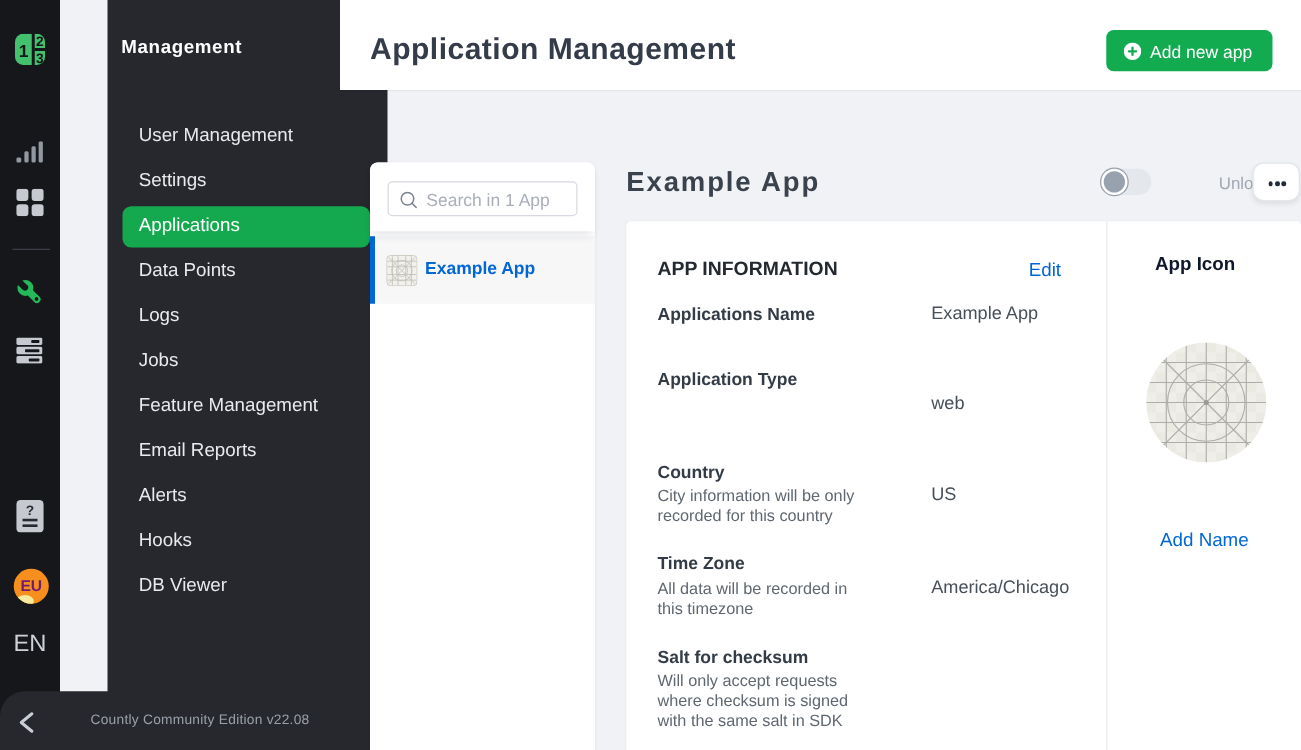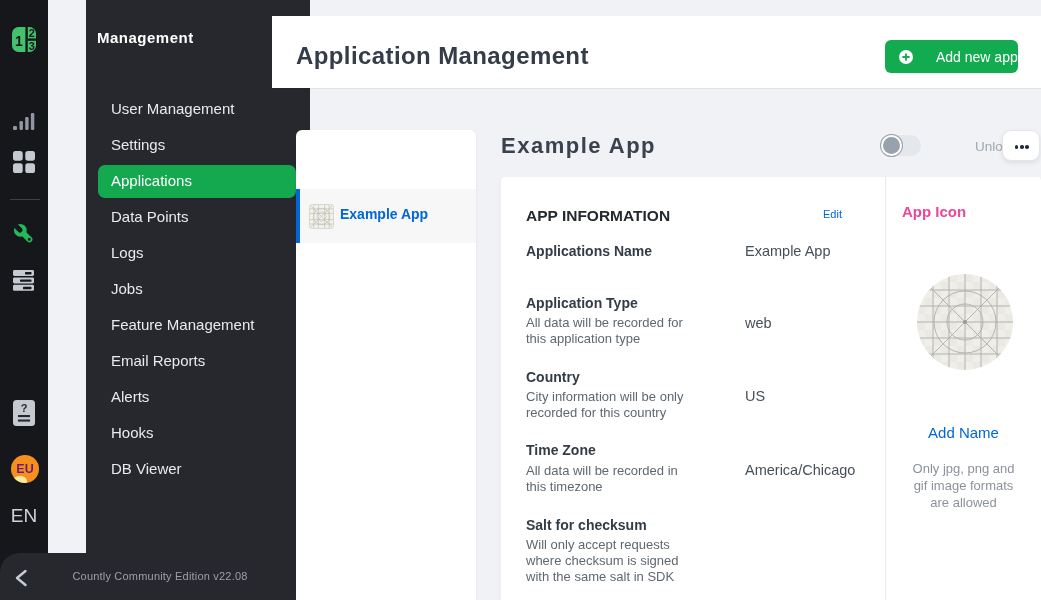--- a/index.html
+++ b/index.html
@@ -11,51 +11,51 @@
 #rail { left:0; top:0; width:48px; height:600px; background:#15171b; }
 #menu { left:48px; top:0; width:224px; height:600px; background:#26282d;margin-left:38px; }
 #menu h2 { position:absolute; left:11px; top:29px; font-size:15px; font-weight:700; color:#ffffff; letter-spacing:.5px;}
 .mitem { position:absolute; left:25px; font-size:15px; color:#e8eaec; white-space:nowrap; }
 #pill { position:absolute; left:12px; top:165px; width:198px; height:33px; background:#14a84f; border-radius:7px; }
 #pill span { position:absolute; left:13px; top:7px; font-size:15px; color:#fff; }
 #bottombar { left:0; top:553px; width:272px; height:47px; background:#26282d; border-top-left-radius:20px; }
 #bottombar .ver { position:absolute; left:48px; width:224px; top:0; height:47px; line-height:47px; text-align:center; font-size:11px; color:#9aa0a8; letter-spacing:.2px; }
 
 
-#topbar { left:272px; top:16px; width:769px; height:72px; background:#ffffff; box-shadow:0 1px 0 rgba(0,0,0,0.05); }
+#topbar { left:272px; top:0; width:769px; height:72px; background:#ffffff; box-shadow:0 1px 0 rgba(0,0,0,0.05); }
 #topbar h1 { position:absolute; left:24px; top:26px; font-size:24px; font-weight:700; color:#333c48; letter-spacing:.4px; }
 #addbtn { position:absolute; left:613px; top:24px; width:133px; height:33px; background:#12ab50; border-radius:6px; color:#fff; font-size:14px; }
-#addbtn span { position:absolute; left:35px; top:9px;margin-left:16px; }
+#addbtn span { position:absolute; left:35px; top:9px; }
 
 
 #leftpanel { left:296px; top:130px; width:180px; height:470px; background:#fff; border-radius:6px 6px 0 0; box-shadow:0 1px 3px rgba(40,50,60,.08); }
 #searchwrap { position:absolute; left:0; top:0; width:180px; height:55px; box-shadow:0 6px 8px -3px rgba(40,50,60,.13); background:#fff; border-radius:6px 6px 0 0; z-index:2;}
 #searchbox { position:absolute; left:14px; top:15px; width:152px; height:28px; border:1px solid #d7dae0; border-radius:4px; }
 #searchbox .ph { position:absolute; left:30px; top:6px; font-size:14px; color:#a9aeb8; white-space:nowrap; }
 #selrow { position:absolute; left:0; top:59px; width:180px; height:54px; background:#f7f7f8; }
 #selrow .bar { position:absolute; left:0; top:0; width:4px; height:54px; background:#0166d6; }
 #selrow .nm { position:absolute; left:44px; top:16.5px; font-size:14px; font-weight:700; color:#0166d6; }
 
 #apphead { left:501px; top:133px; font-size:22px; font-weight:700; color:#39424d; letter-spacing:1.5px; }
 #toggle { left:881px; top:135px; width:40px; height:21px; background:#e4e7ec; border-radius:11px; }
 #toggle .knob { position:absolute; left:0px; top:0px; width:21px; height:21px; border-radius:50%; background:#98a1ae; border:2px solid #ffffff; box-shadow:0 0 0 1px #99a1ad; }
 #unlocked { left:933px; top:139px; font-size:13.5px; color:#a0a8b3;margin-left:42px; }
 #dots { left:1002px; top:130px; width:38px; height:31px; background:#fff; border:1px solid #e3e6ea; border-radius:9px; box-shadow:0 2px 4px rgba(40,50,60,.10); }
 
 #mainpanel { left:501px; top:177px; width:540px; height:423px; background:#fff; border-radius:4px 4px 0 0; box-shadow:0 1px 3px rgba(40,50,60,.06); }
 #divline { position:absolute; left:384px; top:0; width:1px; height:423px; background:#e9eaec; }
 .sechead { position:absolute; left:25px; top:30px; font-size:15.5px; font-weight:700; color:#23292f; letter-spacing:0px; }
-.edit { position:absolute; left:322px; top:31px; font-size:11px; color:#0166d6; }
+.edit { position:absolute; left:322px; top:31px; font-size:15px; color:#0166d6; }
 .lbl { position:absolute; left:25px; font-size:14px; font-weight:700; color:#333c46; white-space:nowrap; }
 .desc { position:absolute; left:25px; font-size:13px; color:#5f6770; line-height:16px; white-space:nowrap; }
 .val { position:absolute; left:244px; font-size:14.5px; color:#474f58; white-space:nowrap; }
 
 
 #appiconcol { position:absolute; left:385px; top:0; width:155px; height:423px; }
-#appiconcol .ttl { position:absolute; left:16px; top:26px; font-size:15px; font-weight:700; color:#ec4899; }
+#appiconcol .ttl { position:absolute; left:38px; top:26px; font-size:15px; font-weight:700; color:#0f172a; }
 #appiconcol .addicon { position:absolute; left:0; top:247px; width:155px; text-align:center; font-size:15px; color:#0166d6; }
 #appiconcol .cap { position:absolute; left:0; top:283px; width:155px; text-align:center; font-size:13px; color:#8c929b; line-height:17px; }
 </style>
 </head>
 <body>
 <div class="abs" id="rail">
 
   <svg class="abs" style="left:12px;top:27px" width="24" height="25" viewBox="0 0 24 25">
     <rect x="0" y="0" width="24" height="25" rx="6.5" fill="#43c16c"></rect>
     <rect x="13.4" y="0" width="2.4" height="25" fill="#15171b"></rect>
@@ -142,20 +142,29 @@
     <svg style="position:absolute;left:14px;top:9.5px" width="14" height="14" viewBox="0 0 14 14">
       <circle cx="7" cy="7" r="7" fill="#ffffff"></circle>
       <rect x="3.2" y="6.1" width="7.6" height="1.8" rx="0.9" fill="#12ab50"></rect>
       <rect x="6.1" y="3.2" width="1.8" height="7.6" rx="0.9" fill="#12ab50"></rect>
     </svg>
     <span>Add new app</span>
   </div>
 </div>
 
 <div class="abs" id="leftpanel">
+  <div id="searchwrap">
+    <div id="searchbox">
+      <svg style="position:absolute;left:9px;top:7px" width="14" height="14" viewBox="0 0 14 14">
+        <circle cx="6" cy="6" r="5" fill="none" stroke="#7a828e" stroke-width="1.2"></circle>
+        <line x1="9.7" y1="9.7" x2="13" y2="13" stroke="#7a828e" stroke-width="1.2" stroke-linecap="round"></line>
+      </svg>
+      <span class="ph">Search in 1 App</span>
+    </div>
+  </div>
   <div id="selrow">
     <div class="bar"></div>
     <svg style="position:absolute;left:13px;top:15px" width="25" height="25" viewBox="0 0 25 25">
       <rect x="0.4" y="0.4" width="24.2" height="24.2" rx="3" fill="#f2f1eb" stroke="#ceccc5" stroke-width="0.8"></rect>
       <g stroke="#c2c0b9" stroke-width="0.7" fill="none">
         <line x1="4.9" y1="1" x2="4.9" y2="24"></line>
           <line x1="9.4" y1="1" x2="9.4" y2="24"></line>
           <line x1="15.6" y1="1" x2="15.6" y2="24"></line>
           <line x1="20.1" y1="1" x2="20.1" y2="24"></line>
         <line x1="1" y1="4.9" x2="24" y2="4.9"></line>
@@ -185,21 +194,20 @@
 
 <div class="abs" id="mainpanel">
   <div id="divline"></div>
   <div class="sechead">APP INFORMATION</div>
   <div class="edit">Edit</div>
 
   <div class="lbl" style="top:66px">Applications Name</div>
   <div class="val" style="top:66px">Example App</div>
 
   <div class="lbl" style="top:117.5px">Application Type</div>
-  <div class="desc" style="top:138px">All data will be recorded for<br>this application type</div>
   <div class="val" style="top:137.5px">web</div>
 
   <div class="lbl" style="top:191.5px">Country</div>
   <div class="desc" style="top:212px">City information will be only<br>recorded for this country</div>
   <div class="val" style="top:210.5px">US</div>
 
   <div class="lbl" style="top:264.5px">Time Zone</div>
   <div class="desc" style="top:286px">All data will be recorded in<br>this timezone</div>
   <div class="val" style="top:284.5px">America/Chicago</div>
 
@@ -234,15 +242,14 @@
             <line x1="0" y1="80" x2="96" y2="80"></line>
           <line x1="10" y1="10" x2="86" y2="86"></line>
             <line x1="86" y1="10" x2="10" y2="86"></line>
           <circle cx="48" cy="48" r="18"></circle>
           <circle cx="48" cy="48" r="31"></circle>
         </g>
         <circle cx="48" cy="48" r="2" fill="#9a9a95"></circle>
       </g>
     </svg>
     <div class="addicon">Add Name</div>
-    <div class="cap">Only jpg, png and<br>gif image formats<br>are allowed</div>
   </div>
 </div>
 
 </body></html>

